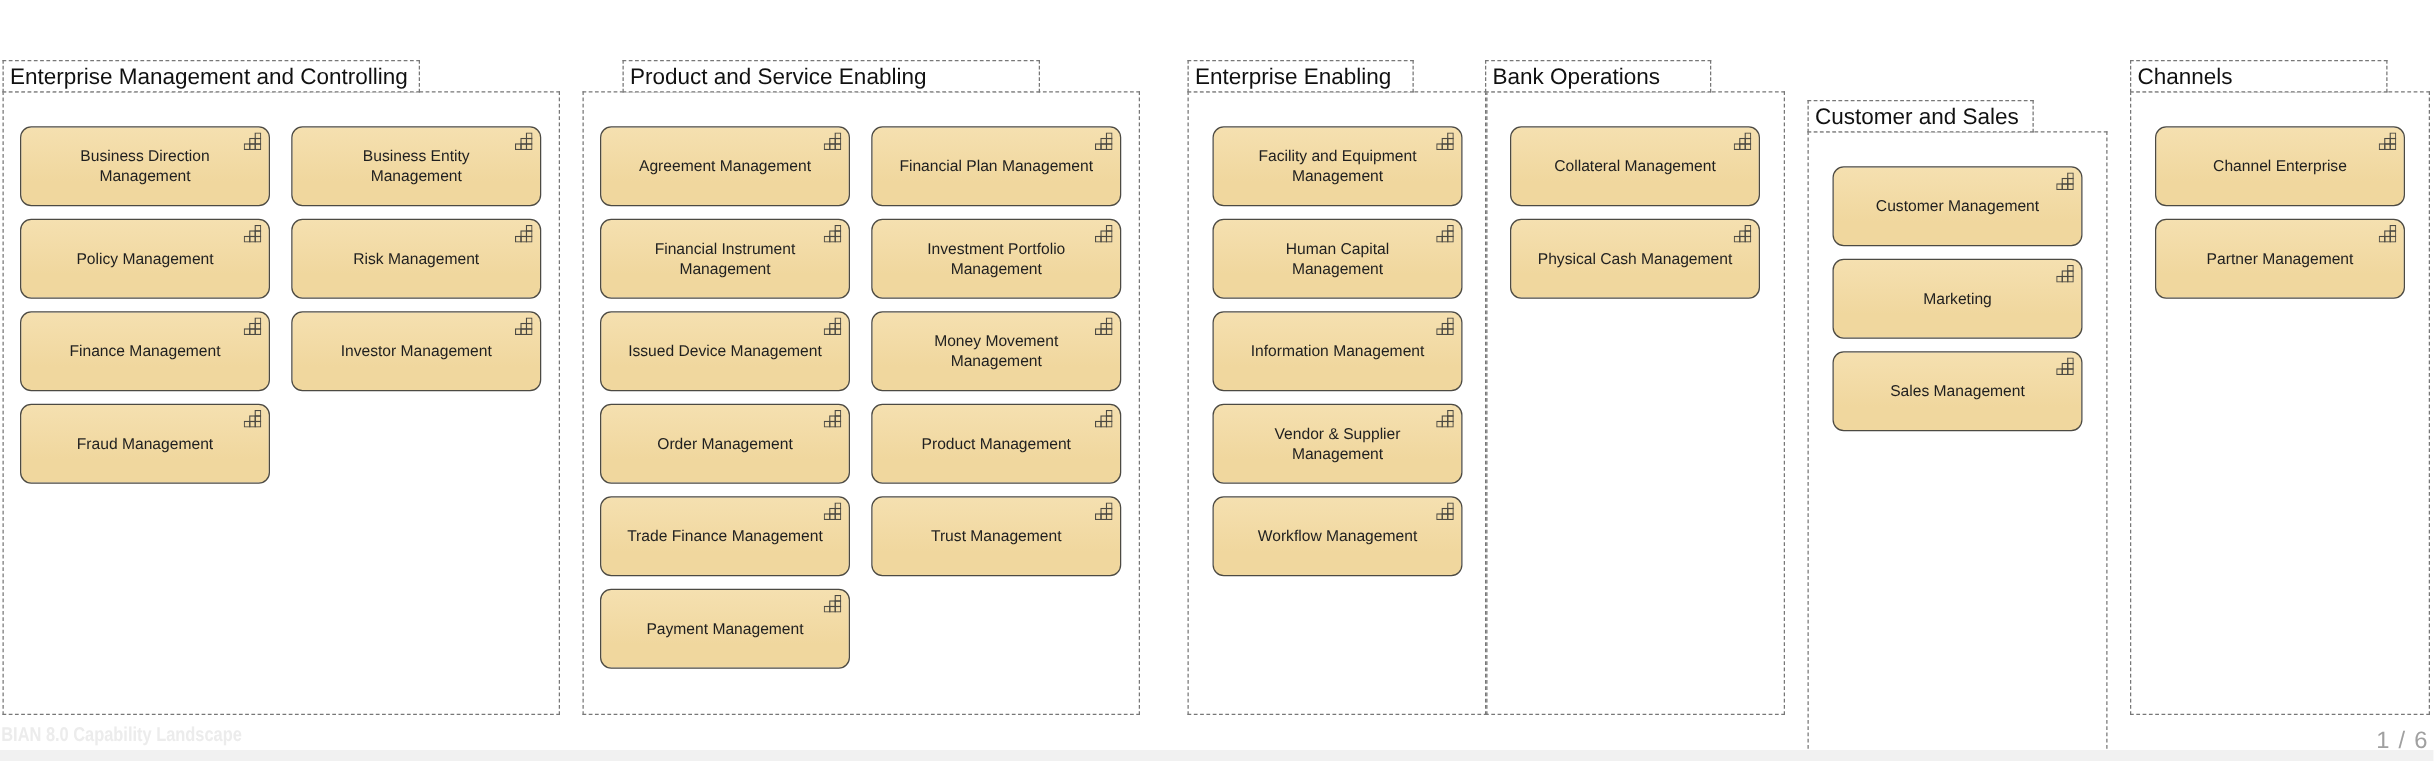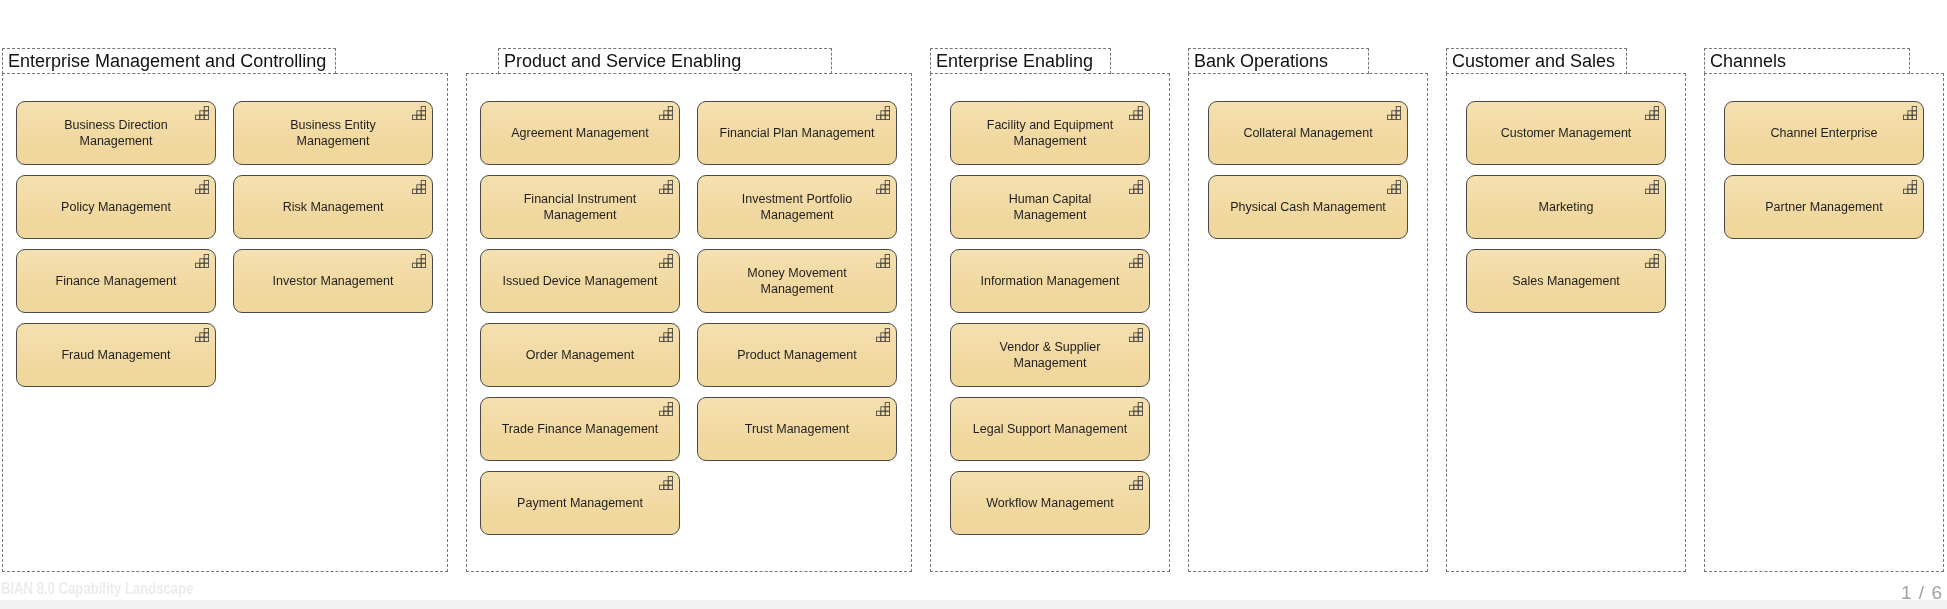--- a/index.html
+++ b/index.html
@@ -347,21 +347,21 @@
         <rect x="5.5" y="10.5" width="5" height="5"></rect>
         <rect x="10.5" y="0.5" width="5" height="5"></rect>
         <rect x="10.5" y="5.5" width="5" height="5"></rect>
         <rect x="10.5" y="10.5" width="5" height="5"></rect>
       </g>
     </svg>
     <span class="node-label">Payment Management</span>
   </div>
         </div>
   </div>
-      <div class="group" style="left: 930px; width: 240px;">
+      <div class="group" style="left: 950px; width: 240px;">
     <div class="group-tab" style="width: 181px;">
       <span class="group-label">Enterprise Enabling</span>
     </div>
     <div class="group-body cols-1">
           <div class="node">
     <svg class="cap-icon" viewBox="0 0 16 16" width="14" height="14" aria-hidden="true">
       <g fill="none" stroke="currentColor" stroke-width="1">
         <rect x="0.5" y="10.5" width="5" height="5"></rect>
         <rect x="5.5" y="5.5" width="5" height="5"></rect>
         <rect x="5.5" y="10.5" width="5" height="5"></rect>
@@ -403,33 +403,20 @@
       <g fill="none" stroke="currentColor" stroke-width="1">
         <rect x="0.5" y="10.5" width="5" height="5"></rect>
         <rect x="5.5" y="5.5" width="5" height="5"></rect>
         <rect x="5.5" y="10.5" width="5" height="5"></rect>
         <rect x="10.5" y="0.5" width="5" height="5"></rect>
         <rect x="10.5" y="5.5" width="5" height="5"></rect>
         <rect x="10.5" y="10.5" width="5" height="5"></rect>
       </g>
     </svg>
     <span class="node-label">Vendor &amp; Supplier Management</span>
-  </div>
-          <div class="node">
-    <svg class="cap-icon" viewBox="0 0 16 16" width="14" height="14" aria-hidden="true">
-      <g fill="none" stroke="currentColor" stroke-width="1">
-        <rect x="0.5" y="10.5" width="5" height="5"></rect>
-        <rect x="5.5" y="5.5" width="5" height="5"></rect>
-        <rect x="5.5" y="10.5" width="5" height="5"></rect>
-        <rect x="10.5" y="0.5" width="5" height="5"></rect>
-        <rect x="10.5" y="5.5" width="5" height="5"></rect>
-        <rect x="10.5" y="10.5" width="5" height="5"></rect>
-      </g>
-    </svg>
-    <span class="node-label">Legal Support Management</span>
   </div>
           <div class="node">
     <svg class="cap-icon" viewBox="0 0 16 16" width="14" height="14" aria-hidden="true">
       <g fill="none" stroke="currentColor" stroke-width="1">
         <rect x="0.5" y="10.5" width="5" height="5"></rect>
         <rect x="5.5" y="5.5" width="5" height="5"></rect>
         <rect x="5.5" y="10.5" width="5" height="5"></rect>
         <rect x="10.5" y="0.5" width="5" height="5"></rect>
         <rect x="10.5" y="5.5" width="5" height="5"></rect>
         <rect x="10.5" y="10.5" width="5" height="5"></rect>
@@ -465,21 +452,21 @@
         <rect x="5.5" y="10.5" width="5" height="5"></rect>
         <rect x="10.5" y="0.5" width="5" height="5"></rect>
         <rect x="10.5" y="5.5" width="5" height="5"></rect>
         <rect x="10.5" y="10.5" width="5" height="5"></rect>
       </g>
     </svg>
     <span class="node-label">Physical Cash Management</span>
   </div>
         </div>
   </div>
-      <div class="group" style="left: 1446px; width: 240px;">
+      <div class="group" style="left: 1446px; width: 240px; margin-top: 32px;">
     <div class="group-tab" style="width: 181px;">
       <span class="group-label">Customer and Sales</span>
     </div>
     <div class="group-body cols-1">
           <div class="node">
     <svg class="cap-icon" viewBox="0 0 16 16" width="14" height="14" aria-hidden="true">
       <g fill="none" stroke="currentColor" stroke-width="1">
         <rect x="0.5" y="10.5" width="5" height="5"></rect>
         <rect x="5.5" y="5.5" width="5" height="5"></rect>
         <rect x="5.5" y="10.5" width="5" height="5"></rect>

